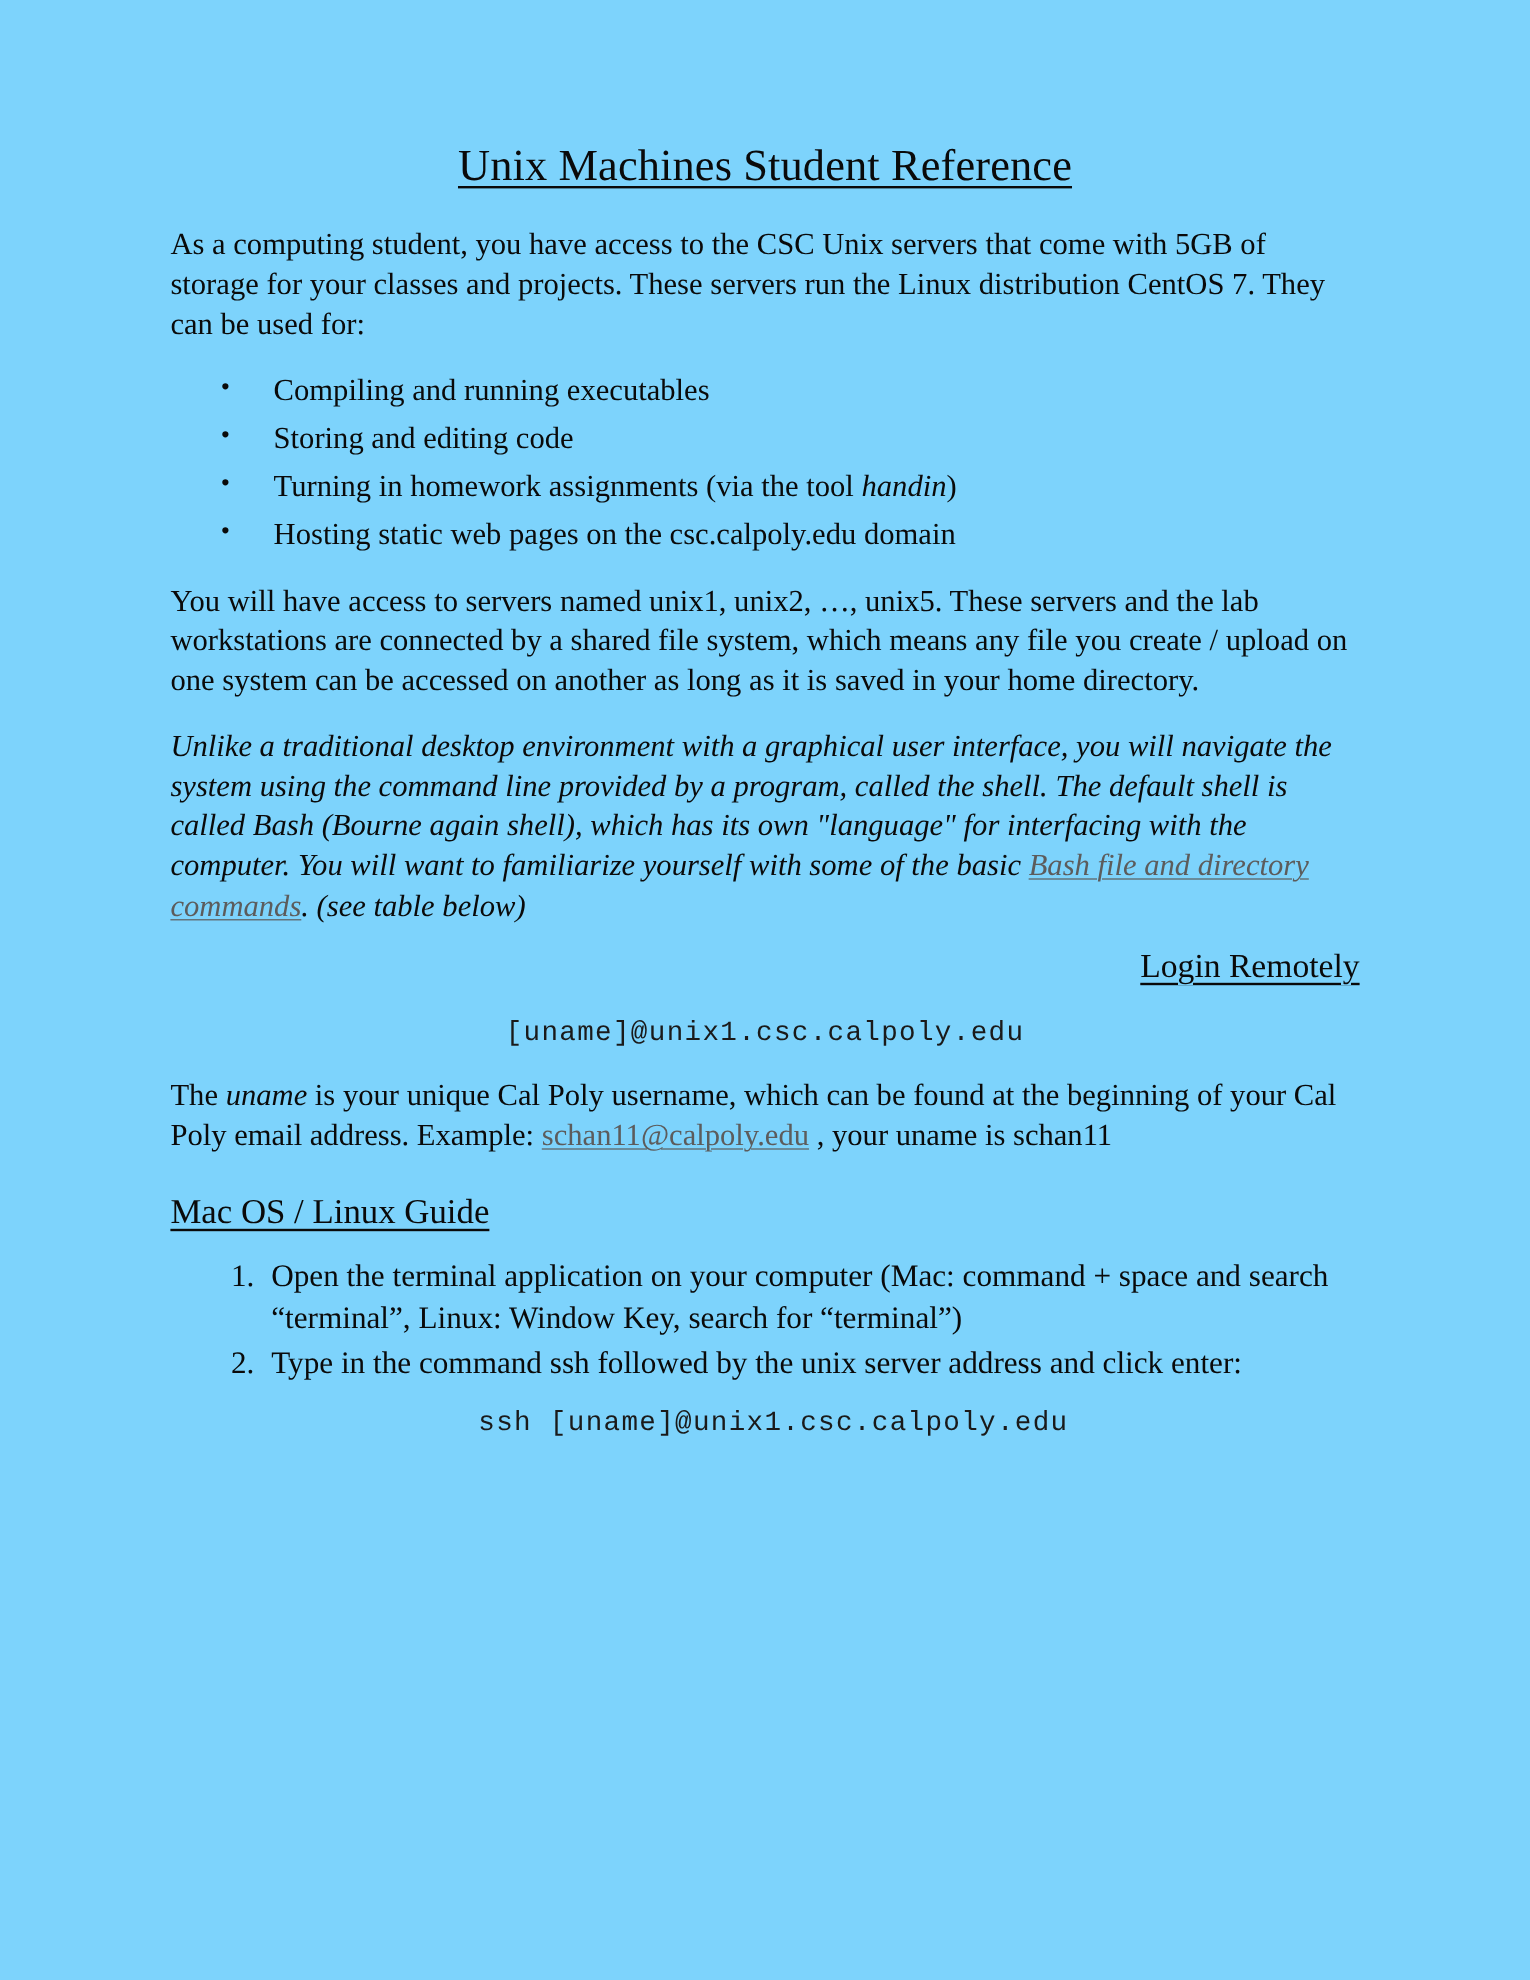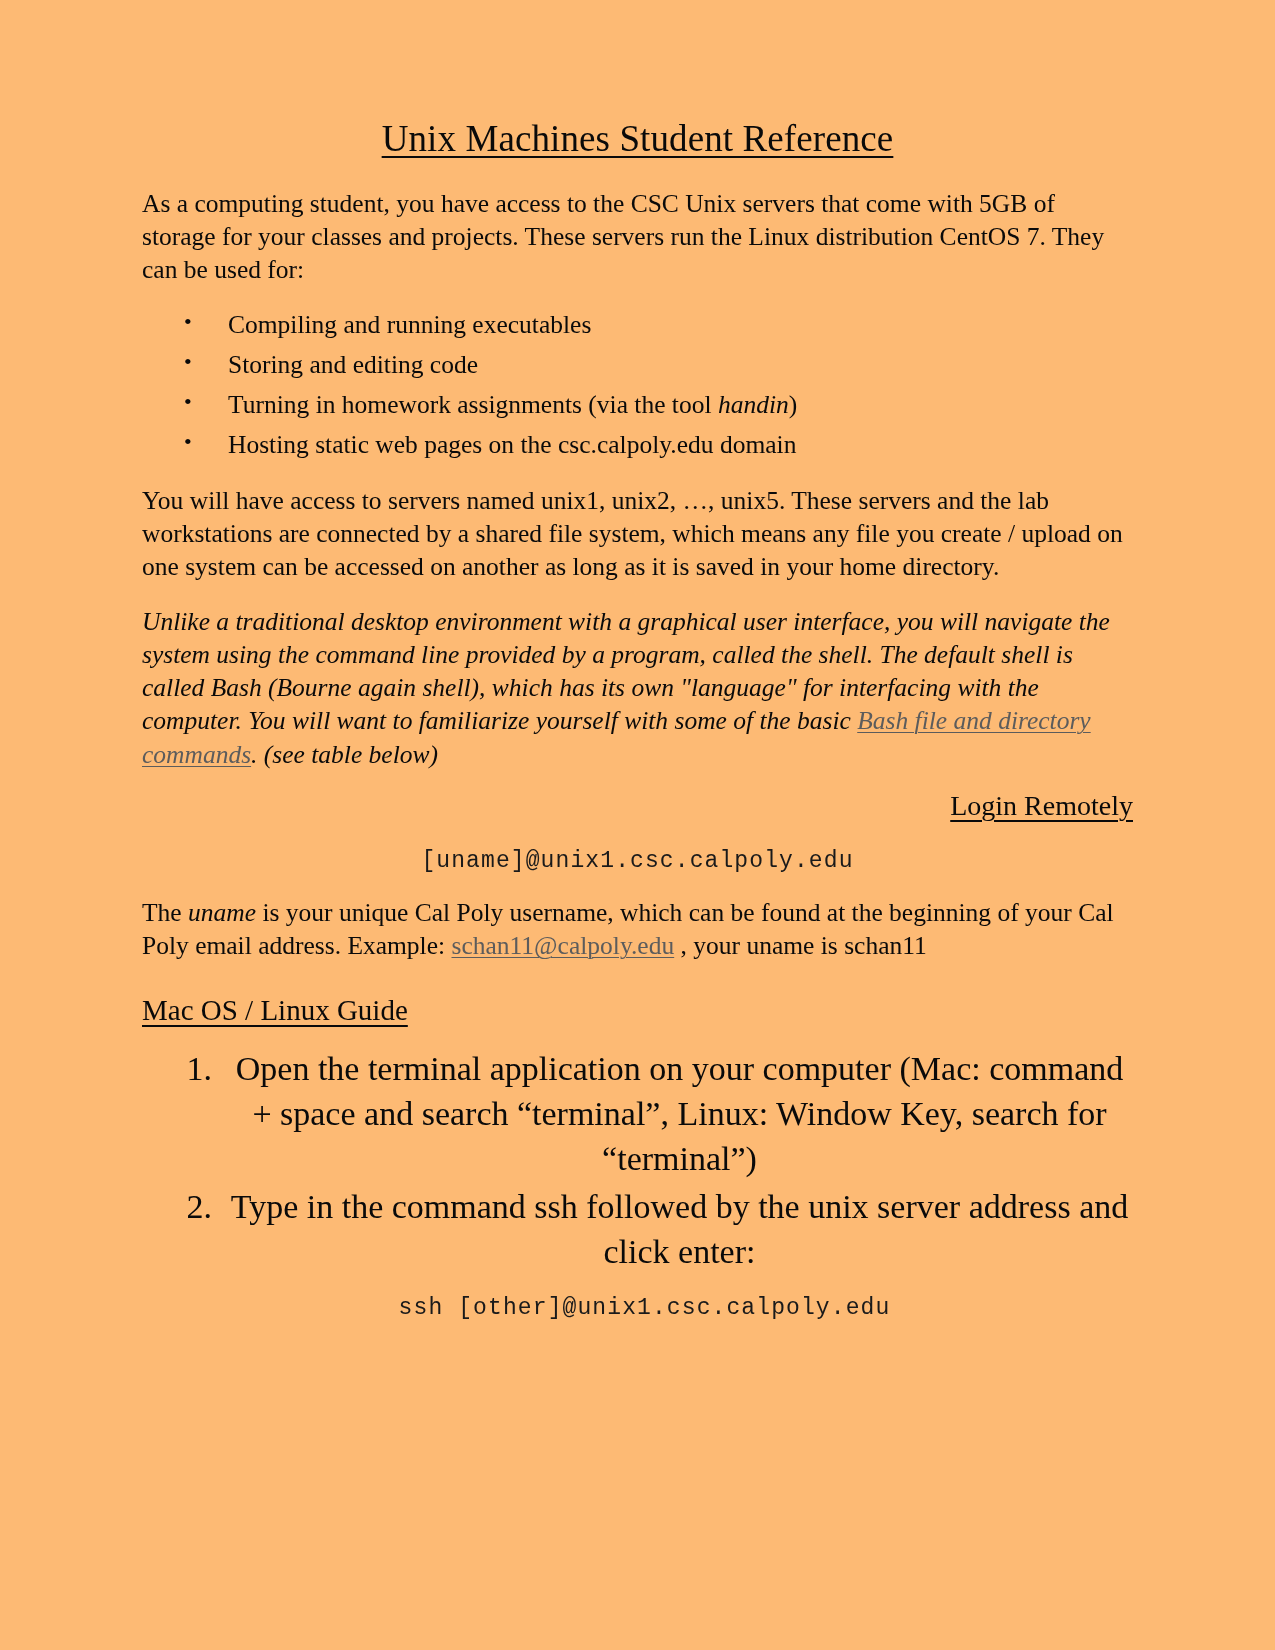--- a/index.html
+++ b/index.html
@@ -14,21 +14,21 @@
     font-family: "Liberation Serif", "DejaVu Serif", serif;
     color: #0a0a0a;
     -webkit-font-smoothing: antialiased;
   }
   .page {
     position: relative;
     width: 1275px;
     height: 1650px;
     box-sizing: border-box;
     padding: 118px 142px 0 142px;
-    background: #fdba74;
+    background: #7dd3fc;
   }
   .doc-title {
     text-align: center;
     font-size: 37px;
     font-weight: 400;
     line-height: 1.15;
     margin: 0 0 26px 0;
     letter-spacing: 0.1px;
   }
   .doc-title .u,
@@ -70,25 +70,24 @@
   }
   ol.numbered-list {
     list-style: none;
     counter-reset: step;
     margin: 0 0 10px 0;
     padding: 0 0 0 36px;
   }
   ol.numbered-list > li {
     position: relative;
     counter-increment: step;
-    font-size: 34px;
+    font-size: 26px;
     line-height: 1.32;
     padding-left: 48px;
     margin-bottom: 3px;
-    text-align: center;
   }
   ol.numbered-list > li::before {
     content: counter(step) ".";
     position: absolute;
     left: 0;
     top: 0;
     width: 34px;
     text-align: right;
   }
   .section-heading {
@@ -155,15 +154,15 @@
 
   <p class="body-text"><span>The </span><em class="italic">uname</em><span> is your unique Cal Poly username, which can be found at the beginning of your Cal Poly email address. Example: </span><a class="doc-link" href="#">schan11@calpoly.edu</a><span> , your uname is schan11</span></p>
 
   <h3 class="sub-heading"><span class="u">Mac OS / Linux Guide</span></h3>
 
   <ol class="numbered-list">
     <li><span>Open the terminal application on your computer (Mac: command + space and search “terminal”, Linux: Window Key, search for “terminal”)</span></li>
     <li><span>Type in the command ssh followed by the unix server address and click enter:</span></li>
   </ol>
 
-  <div class="mono-line indented">ssh [other]@unix1.csc.calpoly.edu</div>
+  <div class="mono-line indented">ssh [uname]@unix1.csc.calpoly.edu</div>
 
 </div>
 
 </body></html>

